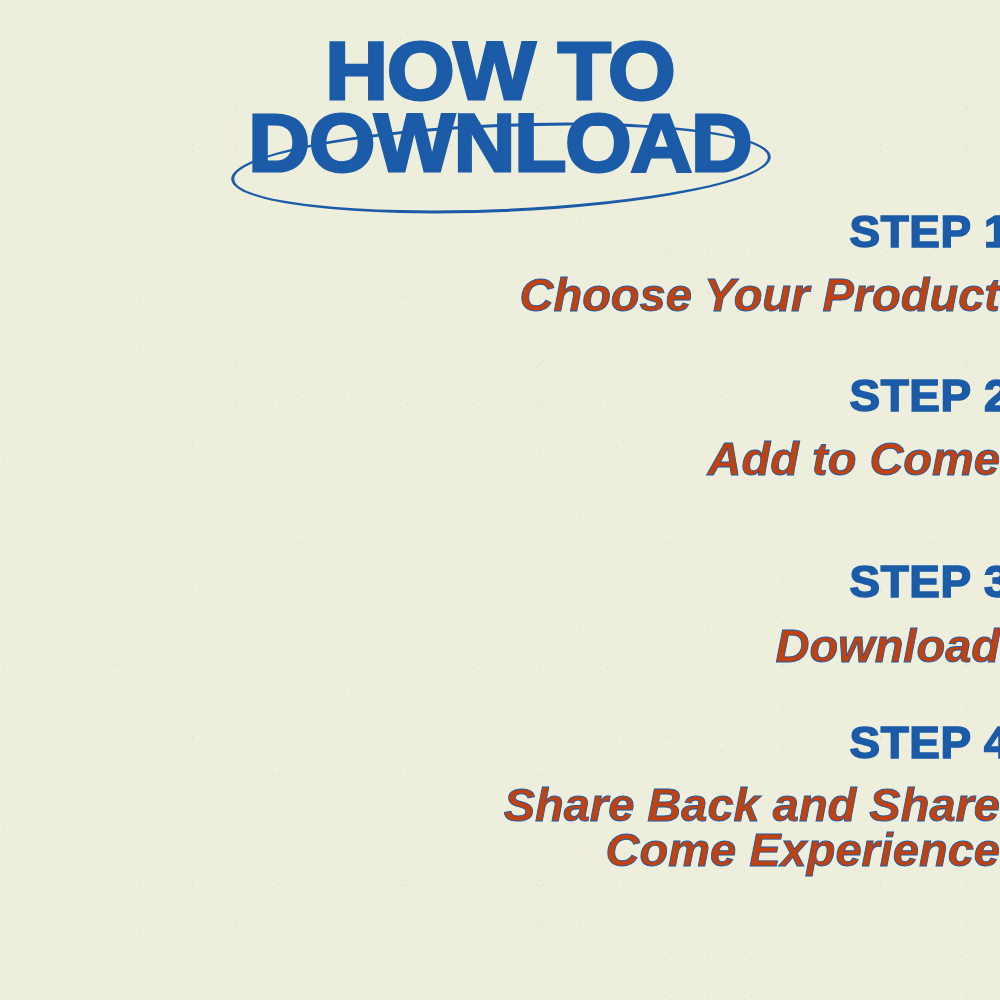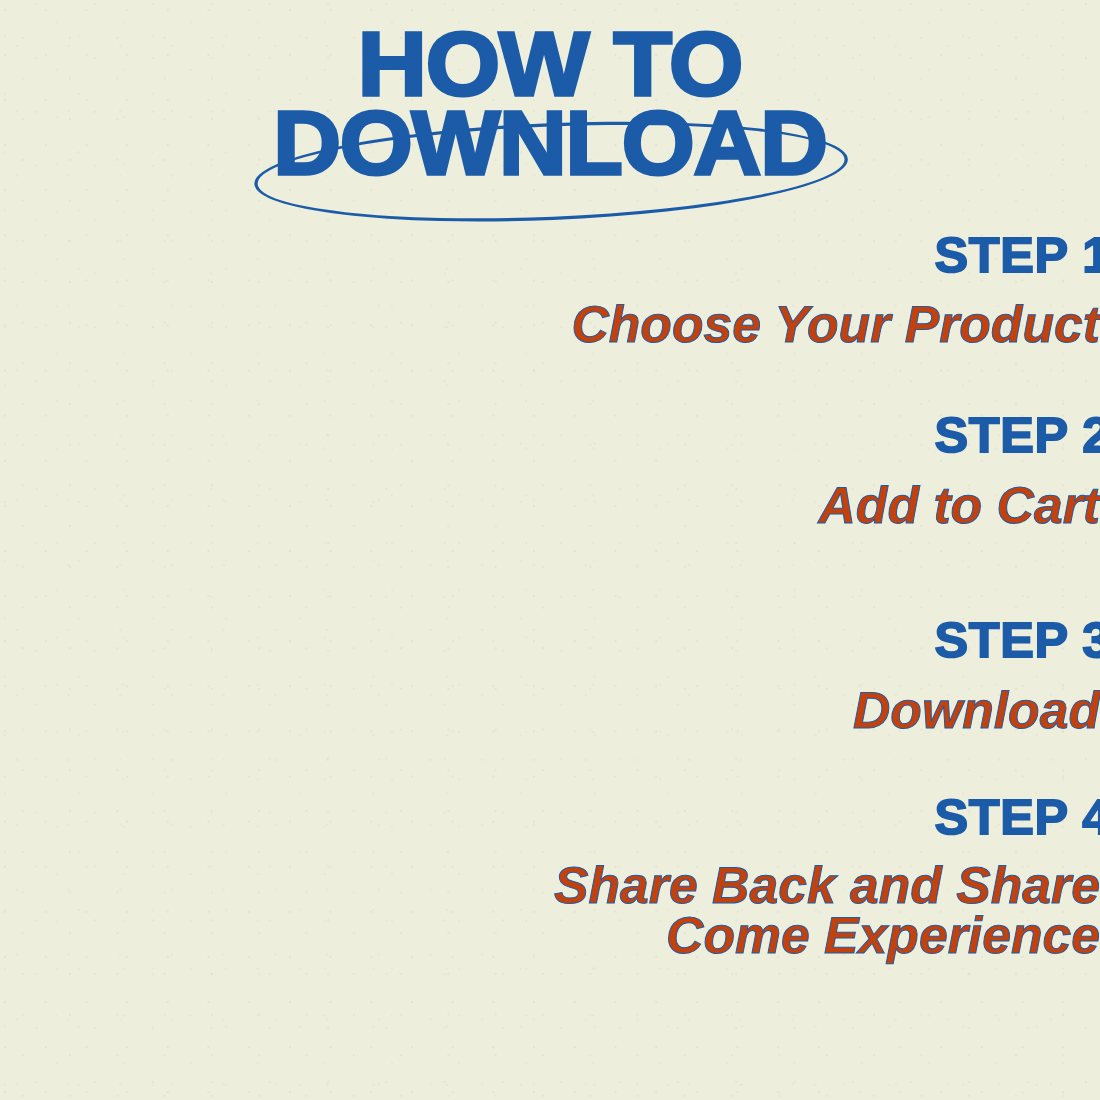--- a/index.html
+++ b/index.html
@@ -36,21 +36,21 @@
       radial-gradient(circle at 33% 71%, rgba(160,165,130,.16) 0 1px, transparent 1px),
       radial-gradient(circle at 48% 92%, rgba(160,165,130,.20) 0 1px, transparent 1px),
       radial-gradient(circle at 7% 61%,  rgba(160,165,130,.15) 0 1px, transparent 1px);
     background-size: 37px 41px, 53px 49px, 61px 43px, 47px 59px, 43px 37px, 67px 53px;
   }
 
   
   .title-block {
     position: absolute;
     left: 0;
-    top: 20px;
+    top: 32px;
     width: 1000px;
     text-align: center;
   }
   .title-line {
     display: block;
     color: #1b5ba8;
     font-family: "Liberation Sans", sans-serif;
     font-weight: 700;
     font-style: normal;
     text-transform: uppercase;
@@ -143,21 +143,21 @@
 
   <div class="steps">
 
     <div class="step step-1">
       <span class="step-label">STEP 1</span>
       <span class="step-text">Choose Your Product</span>
     </div>
 
     <div class="step step-2">
       <span class="step-label">STEP 2</span>
-      <span class="step-text">Add to Cart</span>
+      <span class="step-text">Add to Come</span>
     </div>
 
     <div class="step step-3">
       <span class="step-label">STEP 3</span>
       <span class="step-text">Download</span>
     </div>
 
     <div class="step step-4">
       <span class="step-label">STEP 4</span>
       <span class="step-text two-line">Share Back and Share</span>

